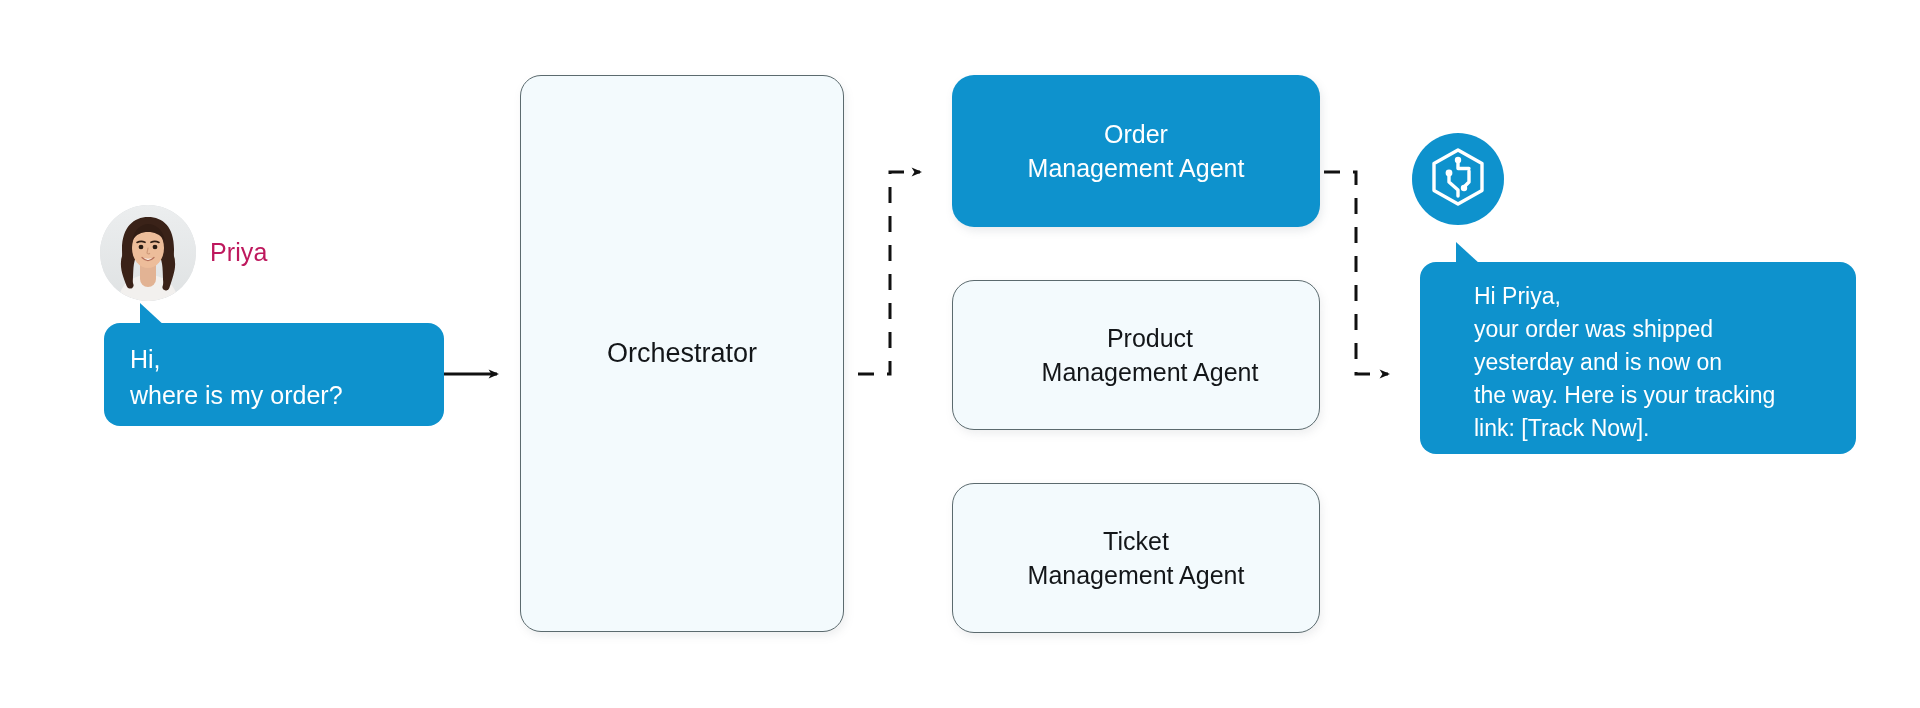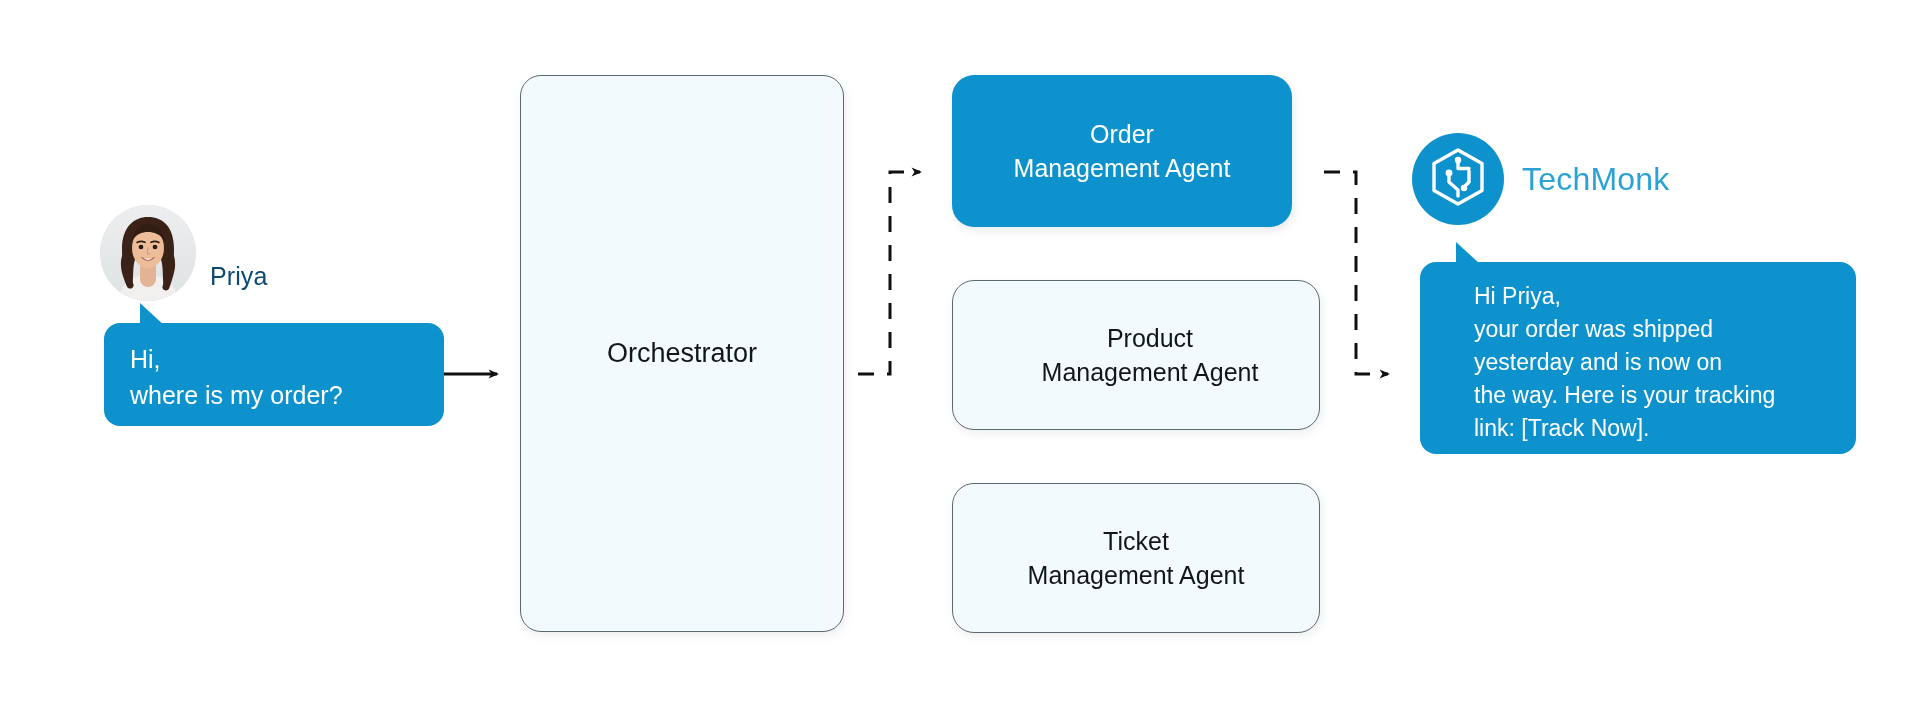--- a/index.html
+++ b/index.html
@@ -31,24 +31,23 @@
     background: #e9eaec;
     box-shadow: 0 0 0 1px #e2e4e6 inset;
   }
   .avatar svg { display:block; width:100%; height:100%; }
 
   .avatar-name {
     position: absolute;
     left: 210px;
     top: 238px;
     font-size: 25px;
-    color: #0c4a6e;
+    color: #be185d;
     letter-spacing: .1px;
     white-space: nowrap;
-    margin-top: 24px;
   }
 
   
   .bubble {
     position: absolute;
     background: #0e92cd;
     color: #ffffff;
     border-radius: 14px;
   }
   .bubble .txt {
@@ -136,21 +135,21 @@
     left: 520px;
     top: 75px;
     width: 324px;
     height: 557px;
     border-radius: 21px;
     font-size: 27px;
   }
   #agent-order {
     left: 952px;
     top: 75px;
-    width: 340px;
+    width: 368px;
     height: 152px;
     border-radius: 22px;
     font-size: 25px;
     line-height: 34px;
   }
   #agent-product {
     left: 952px;
     top: 280px;
     width: 368px;
     height: 150px;
@@ -297,21 +296,20 @@
 
       <path d="M46,17 L70,30.5 L70,57.5 L46,71 L22,57.5 L22,30.5 Z" fill="none" stroke="#ffffff" stroke-width="3.4" stroke-linejoin="round"></path>
 
       <path d="M46,28.5 L46,35.5 L57,35.5" fill="none" stroke="#ffffff" stroke-width="3.4" stroke-linecap="round" stroke-linejoin="round"></path>
       <path d="M37,41 L37,49 L46,57 L46,63" fill="none" stroke="#ffffff" stroke-width="3.4" stroke-linecap="round" stroke-linejoin="round"></path>
       <path d="M57,38 L57,49 L52,54" fill="none" stroke="#ffffff" stroke-width="3.4" stroke-linecap="round" stroke-linejoin="round"></path>
       <circle cx="37" cy="40" r="3.4" fill="#ffffff"></circle>
       <circle cx="46" cy="27" r="3.2" fill="#ffffff"></circle>
       <circle cx="52" cy="55" r="3.2" fill="#ffffff"></circle>
     </svg>
-    <div class="word">TechMonk</div>
   </div>
 
   <div class="bubble" id="reply-bubble">
     <div class="txt">Hi Priya,
 your order was shipped
 yesterday and is now on
 the way. Here is your tracking
 link: [Track Now].</div>
   </div>
 

